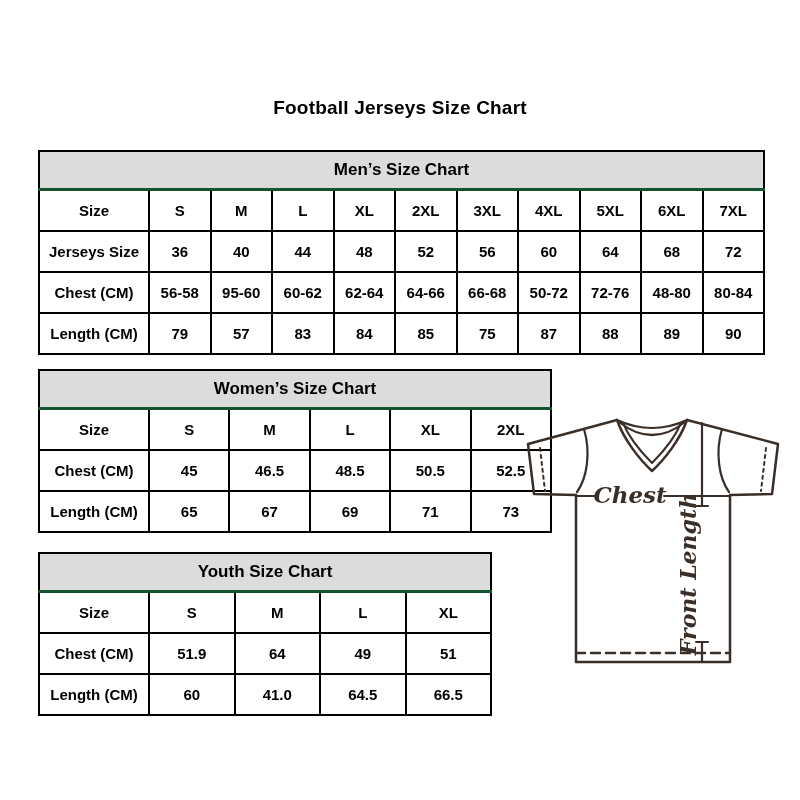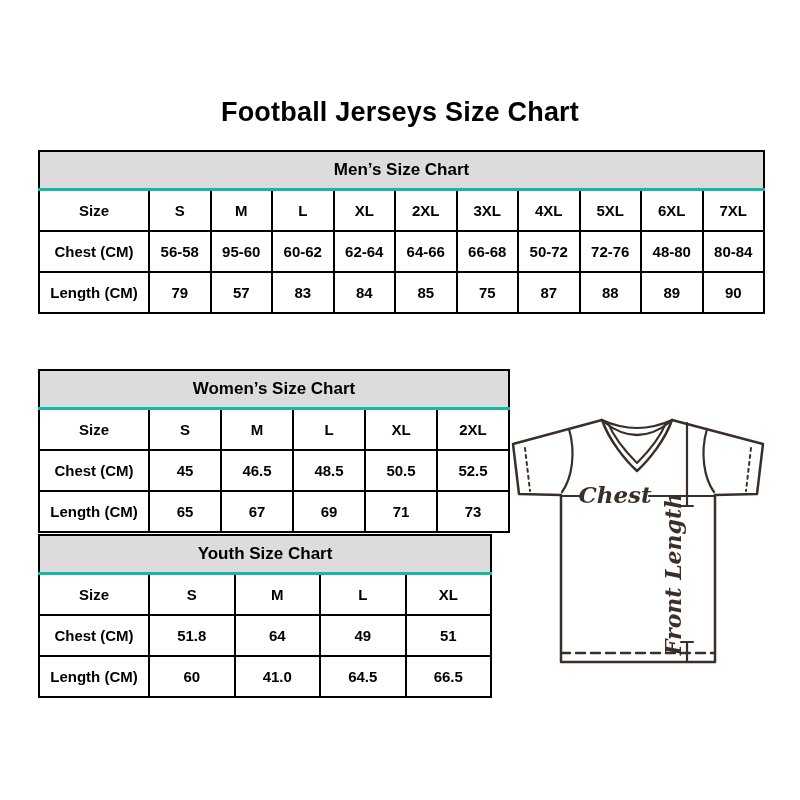--- a/index.html
+++ b/index.html
@@ -3,38 +3,38 @@
 <meta charset="utf-8">
 <style>
   html,body{margin:0;padding:0;}
   body{
     width:800px;height:800px;background:#ffffff;position:relative;overflow:hidden;
     font-family:"Liberation Sans",sans-serif;color:#000;
   }
   .page{position:absolute;inset:0;background:#fff;}
   .page-title{
     position:absolute;top:97px;left:0;width:800px;margin:0;
-    text-align:center;font-size:27px;font-weight:bold;color:#000;
+    text-align:center;font-size:19px;font-weight:bold;color:#000;
     font-family:"Liberation Sans",sans-serif;letter-spacing:0.2px;
   }
   table.tbl{
     position:absolute;border-collapse:collapse;table-layout:fixed;background:#fff;
   }
   table.tbl th,table.tbl td{
     border:2px solid #000;text-align:center;vertical-align:middle;
     font-weight:bold;padding:0;overflow:hidden;white-space:nowrap;
   }
   table.tbl thead th{
-    background:#dcdcdc;height:36px;font-size:17px;border-bottom:3px solid #14b8a6;
+    background:#dcdcdc;height:36px;font-size:17px;border-bottom:3px solid #14532d;
   }
   table.tbl tbody td{height:39px;font-size:15px;}
   #mens-table{left:38px;top:150px;width:727px;}
-  #womens-table{left:38px;top:369px;width:472px;}
-  #youth-table{left:38px;top:534px;width:454px;}
-  .jersey-figure{position:absolute;left:505px;top:398px;width:270px;height:292px;margin:0;}
+  #womens-table{left:38px;top:369px;width:514px;}
+  #youth-table{left:38px;top:552px;width:454px;}
+  .jersey-figure{position:absolute;left:520px;top:398px;width:270px;height:292px;margin:0;}
   .jersey-figure svg{display:block;width:100%;height:100%;}
   .jersey-label{
     font-family:"DejaVu Serif","Liberation Serif",serif;
     font-style:italic;font-weight:bold;
   }
 </style>
 </head>
 <body>
 
 <div class="page">
@@ -68,20 +68,33 @@
           <td>L</td>
           <td>XL</td>
           <td>2XL</td>
           <td>3XL</td>
           <td>4XL</td>
           <td>5XL</td>
           <td>6XL</td>
           <td>7XL</td>
         </tr>
         <tr>
+          <td>Jerseys Size</td>
+          <td>36</td>
+          <td>40</td>
+          <td>44</td>
+          <td>48</td>
+          <td>52</td>
+          <td>56</td>
+          <td>60</td>
+          <td>64</td>
+          <td>68</td>
+          <td>72</td>
+        </tr>
+        <tr>
           <td>Chest (CM)</td>
           <td>56-58</td>
           <td>95-60</td>
           <td>60-62</td>
           <td>62-64</td>
           <td>64-66</td>
           <td>66-68</td>
           <td>50-72</td>
           <td>72-76</td>
           <td>48-80</td>
@@ -159,21 +172,21 @@
       <tbody>
         <tr>
           <td>Size</td>
           <td>S</td>
           <td>M</td>
           <td>L</td>
           <td>XL</td>
         </tr>
         <tr>
           <td>Chest (CM)</td>
-          <td>51.8</td>
+          <td>51.9</td>
           <td>64</td>
           <td>49</td>
           <td>51</td>
         </tr>
         <tr>
           <td>Length (CM)</td>
           <td>60</td>
           <td>41.0</td>
           <td>64.5</td>
           <td>66.5</td>

